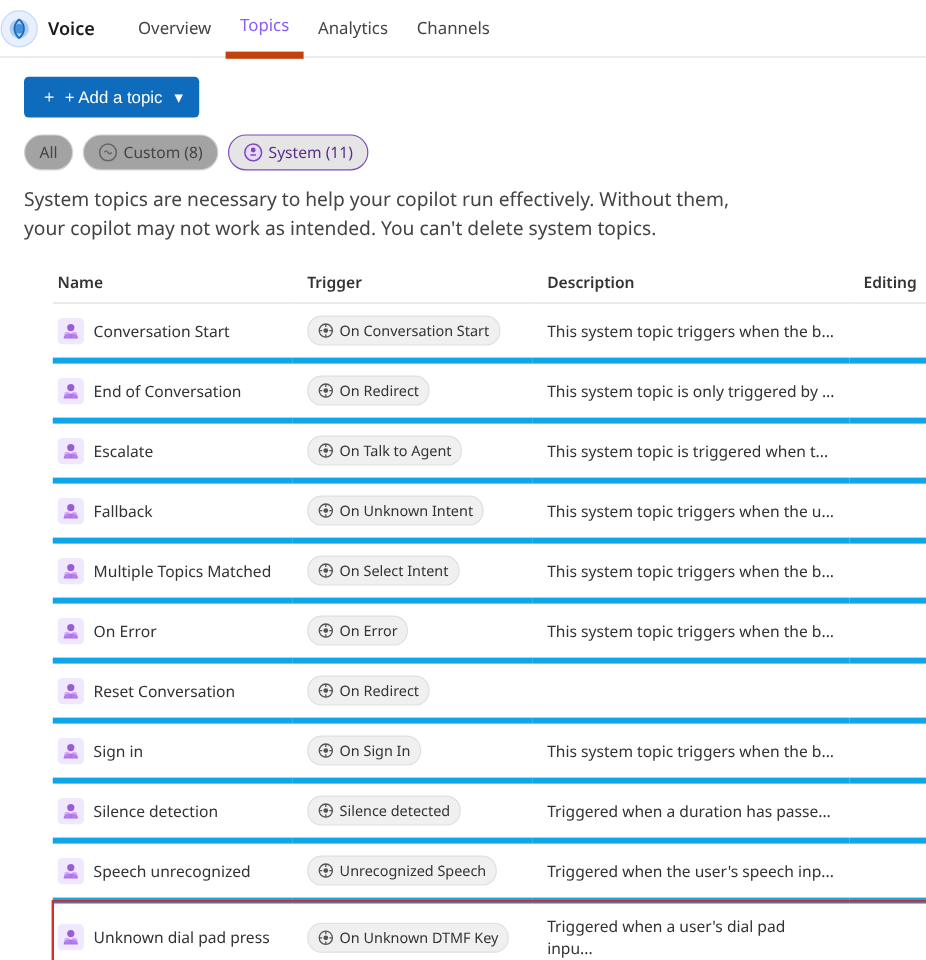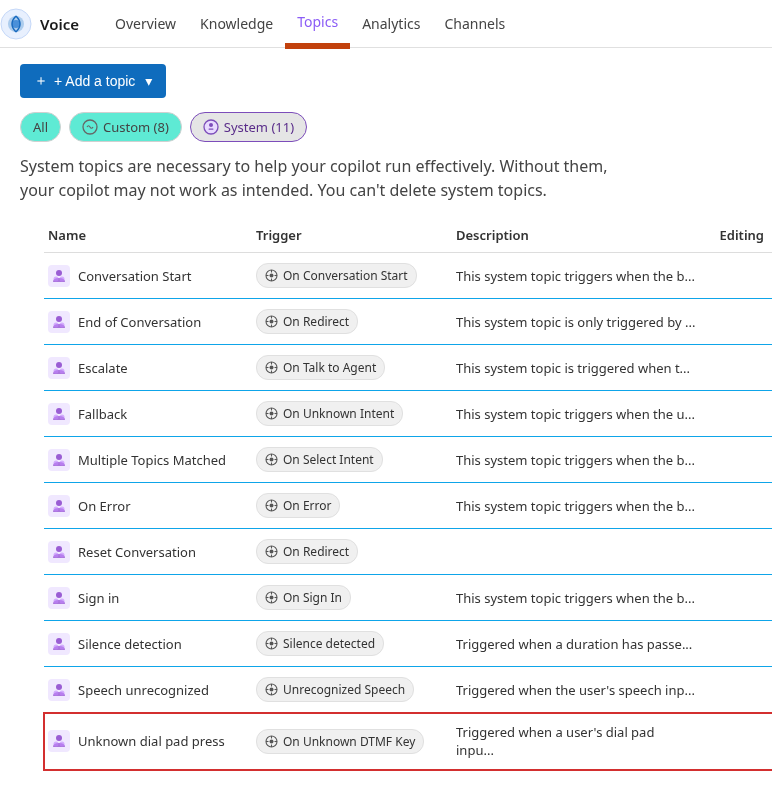--- a/index.html
+++ b/index.html
@@ -87,21 +87,21 @@
     }
     .filter-tab {
       display: flex;
       align-items: center;
       gap: 5px;
       padding: 5px 12px;
       border-radius: 16px;
       border: 1px solid #d0d0d0;
       cursor: pointer;
       font-size: 13px;
-      background: #5eead4;
+      background: #a3a3a3;
       color: #444;
     }
     .filter-tab.system-active {
       background: #e5e5e5;
       border-color: #7c4dba;
       color: #5a2d8a;
     }
 
     
     .info-text {
@@ -126,21 +126,21 @@
       font-weight: 600;
       font-size: 13px;
       color: #333;
       padding: 8px 12px;
     }
     .topics-table th:first-child { padding-left: 4px; }
     .topics-table td {
       padding: 10px 12px;
       font-size: 13px;
       color: #333;
-      border-bottom: 1px solid #0ea5e9;
+      border-bottom: 5px solid #0ea5e9;
       vertical-align: middle;
     }
     .topics-table td:first-child { padding-left: 4px; }
 
     
     .name-cell {
       display: flex;
       align-items: center;
       gap: 8px;
     }
@@ -188,21 +188,20 @@
       <circle cx="16" cy="16" r="8" fill="#6fa8dc" opacity="0.5"></circle>
       <circle cx="16" cy="16" r="4" fill="#4a90d9"></circle>
       <path d="M16 8 Q20 12 20 16 Q20 20 16 24" stroke="#1a6bbf" stroke-width="1.5" fill="none"></path>
       <path d="M16 8 Q12 12 12 16 Q12 20 16 24" stroke="#1a6bbf" stroke-width="1.5" fill="none"></path>
     </svg>
     <span>Voice</span>
   </div>
   <div class="nav-links">
 
   <div class="nav-link">Overview</div>
-      <div class="nav-link">Knowledge</div>
       <div class="nav-link active">Topics</div>
       <div class="nav-link">Analytics</div>
       <div class="nav-link">Channels</div>
     </div>
 </nav>
 
 <div class="main">
 
   <button class="add-topic-btn">
     <span>＋</span>

